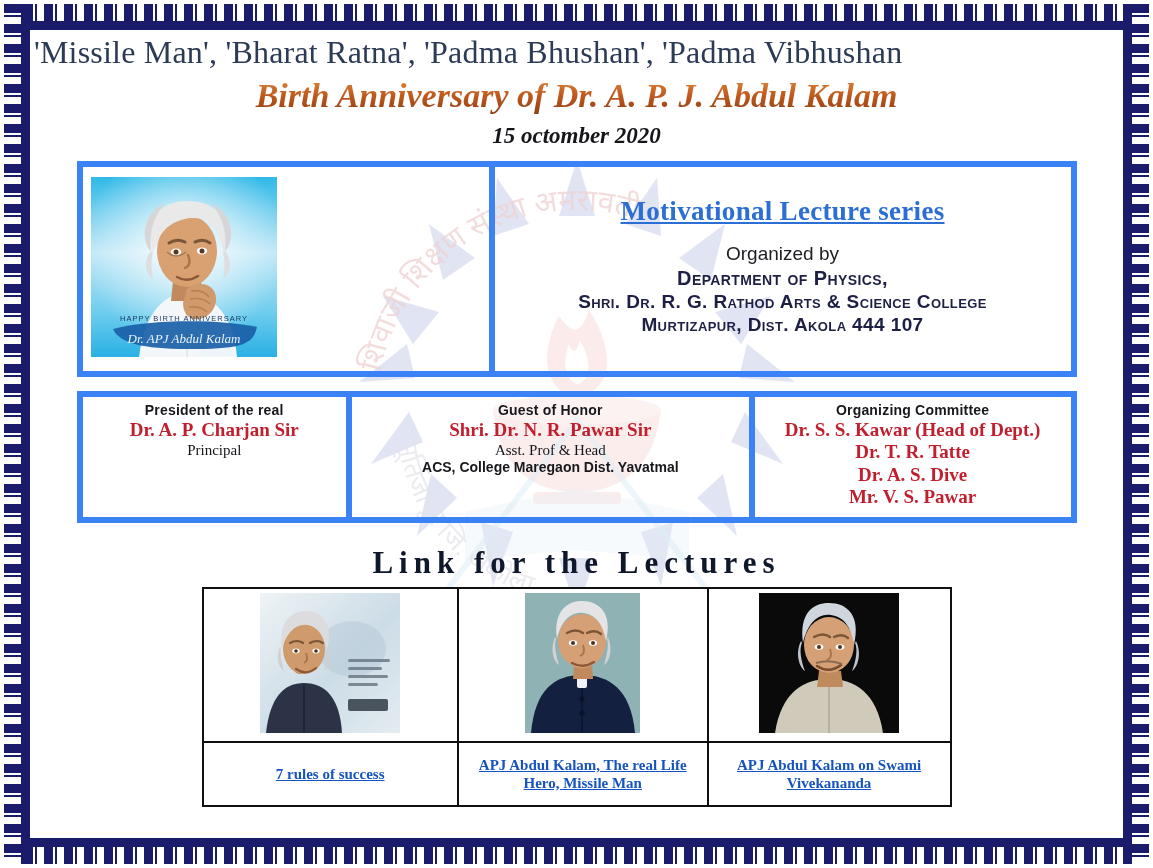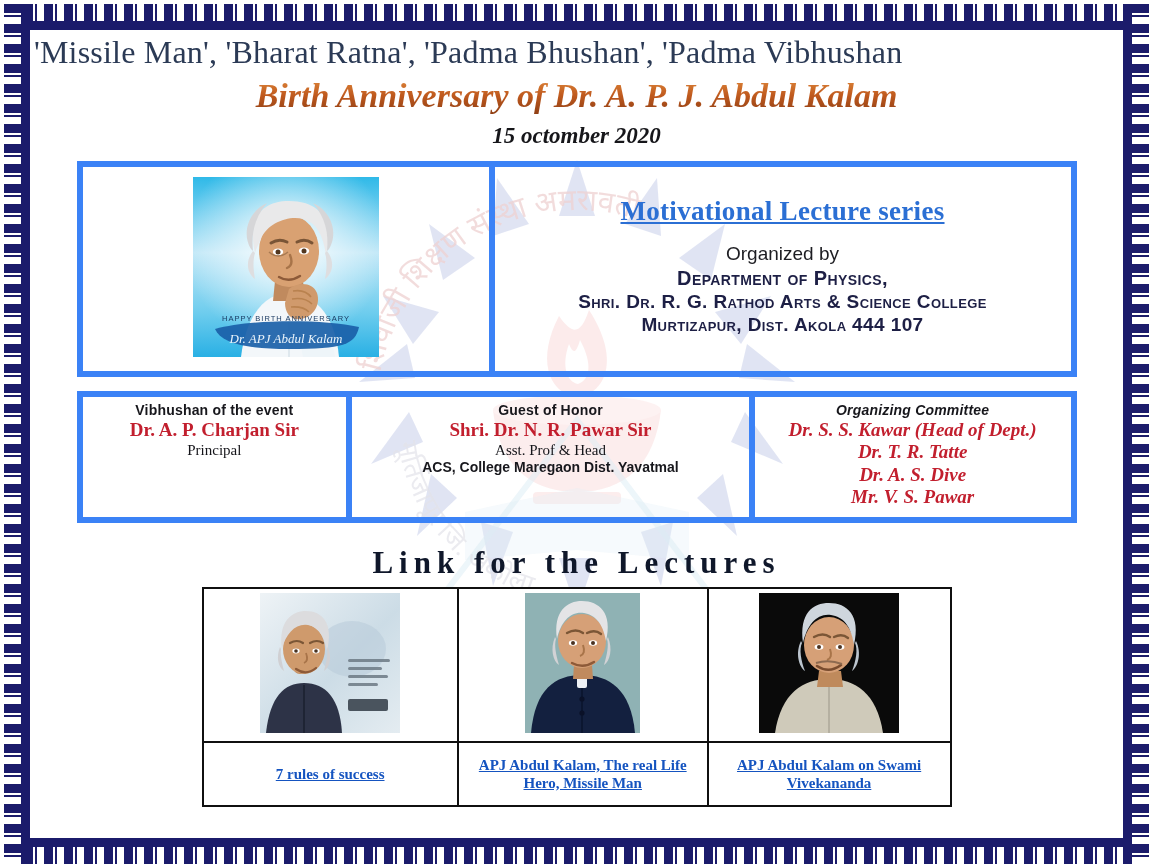--- a/index.html
+++ b/index.html
@@ -116,21 +116,21 @@
     border-collapse:collapse;
     margin:0 auto;
     background:transparent;
   }
   table.blk td{
     border:6px solid #3b82f6;
     vertical-align:middle;
     background:transparent;
   }
   #top-table{margin-top:12px;width:1000px;}
-  #top-table td.cell-photo{width:390px;height:188px;padding:8px;text-align:center;}
+  #top-table td.cell-photo{width:390px;height:188px;padding:8px;text-align:left;}
   #top-table td.cell-info{padding:6px 10px 12px 10px;text-align:center;}
 
   .mls-title{
     font-family:"Liberation Serif",serif;
     font-weight:bold;
     font-size:27px;
     color:#2b6fd4;
     text-decoration:underline;
     letter-spacing:.3px;
     margin-bottom:16px;
@@ -152,21 +152,21 @@
   }
   .org-l1{font-size:20px;}
   .org-l2{font-size:19px;}
   .org-l3{font-size:19px;}
 
   
   #people-table{margin-top:14px;width:1000px;}
   #people-table td{padding:5px 6px 8px 6px;text-align:center;height:100px;vertical-align:top;}
   #people-table td.c1{width:266px;}
   #people-table td.c2{width:410px;}
-  #people-table td.c3{width:322px;font-style:italic;}
+  #people-table td.c3{width:322px;}
   .role{
     font-family:"Liberation Sans",sans-serif;
     font-weight:bold;font-size:14px;color:#17171c;
     letter-spacing:.2px;margin-bottom:1px;
   }
   .pname{
     font-family:"Liberation Serif",serif;
     font-weight:bold;font-size:19px;color:#c21f2e;
     line-height:1.18;
   }
@@ -350,21 +350,21 @@
           <div class="org-l3">Murtizapur, Dist. Akola 444 107</div>
         </td>
       </tr>
     </tbody>
       </table>
 
     <table class="blk" id="people-table">
       <tbody>
           <tr>
         <td class="c1">
-          <div class="role">Vibhushan of the event</div>
+          <div class="role">President of the real</div>
           <div class="pname">Dr. A. P. Charjan Sir</div>
           <div class="pdesig">Principal</div>
         </td>
         <td class="c2">
           <div class="role">Guest of Honor</div>
           <div class="pname">Shri. Dr. N. R. Pawar Sir</div>
           <div class="pdesig">Asst. Prof &amp; Head</div>
           <div class="paffil">ACS, College Maregaon Dist. Yavatmal</div>
         </td>
         <td class="c3">

